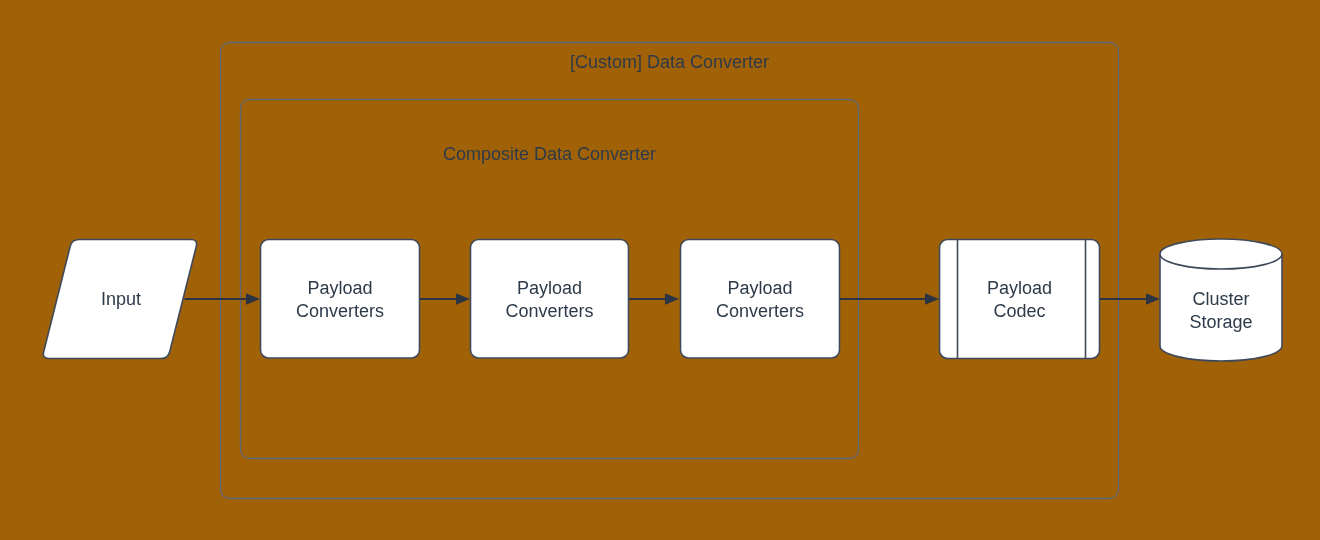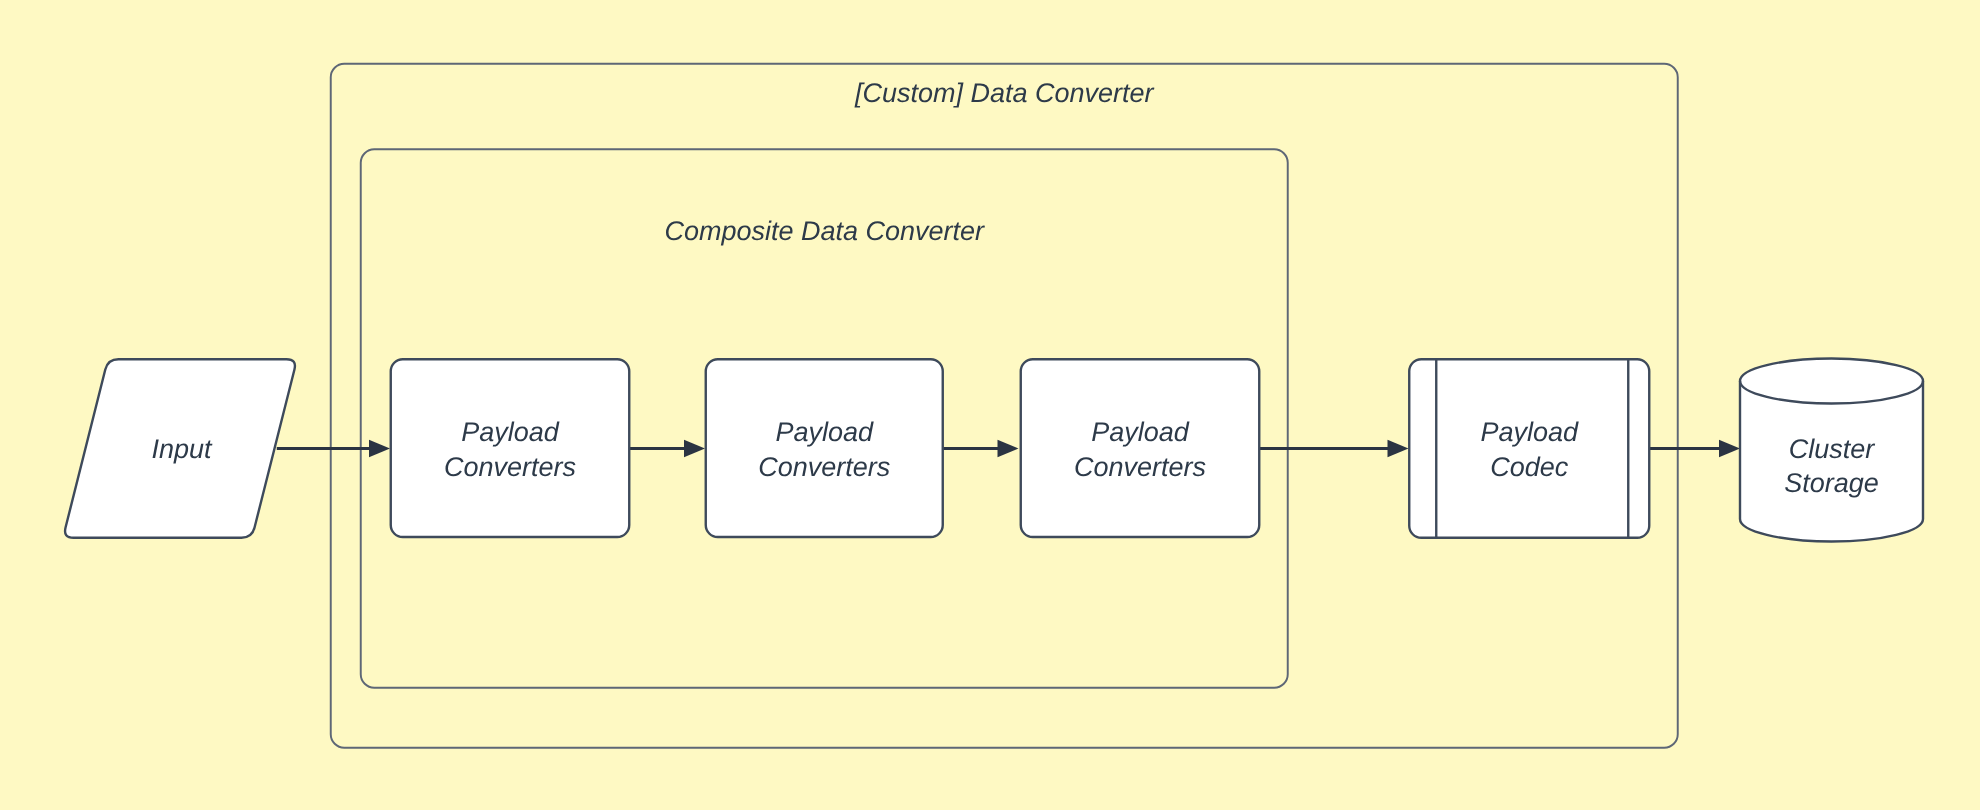--- a/index.html
+++ b/index.html
@@ -4,23 +4,22 @@
 <style>
   html, body {
     margin: 0;
     padding: 0;
     background: #ffffff;
   }
   .stage {
     position: relative;
     width: 1320px;
     height: 540px;
-    background: #fef9c3;
+    background: #a16207;
     overflow: hidden;
-    font-style: italic;
   }
   svg.diagram {
     display: block;
     width: 1320px;
     height: 540px;
   }
   svg.diagram text {
     font-family: "Liberation Sans", sans-serif;
     font-size: 18px;
     text-anchor: middle;

